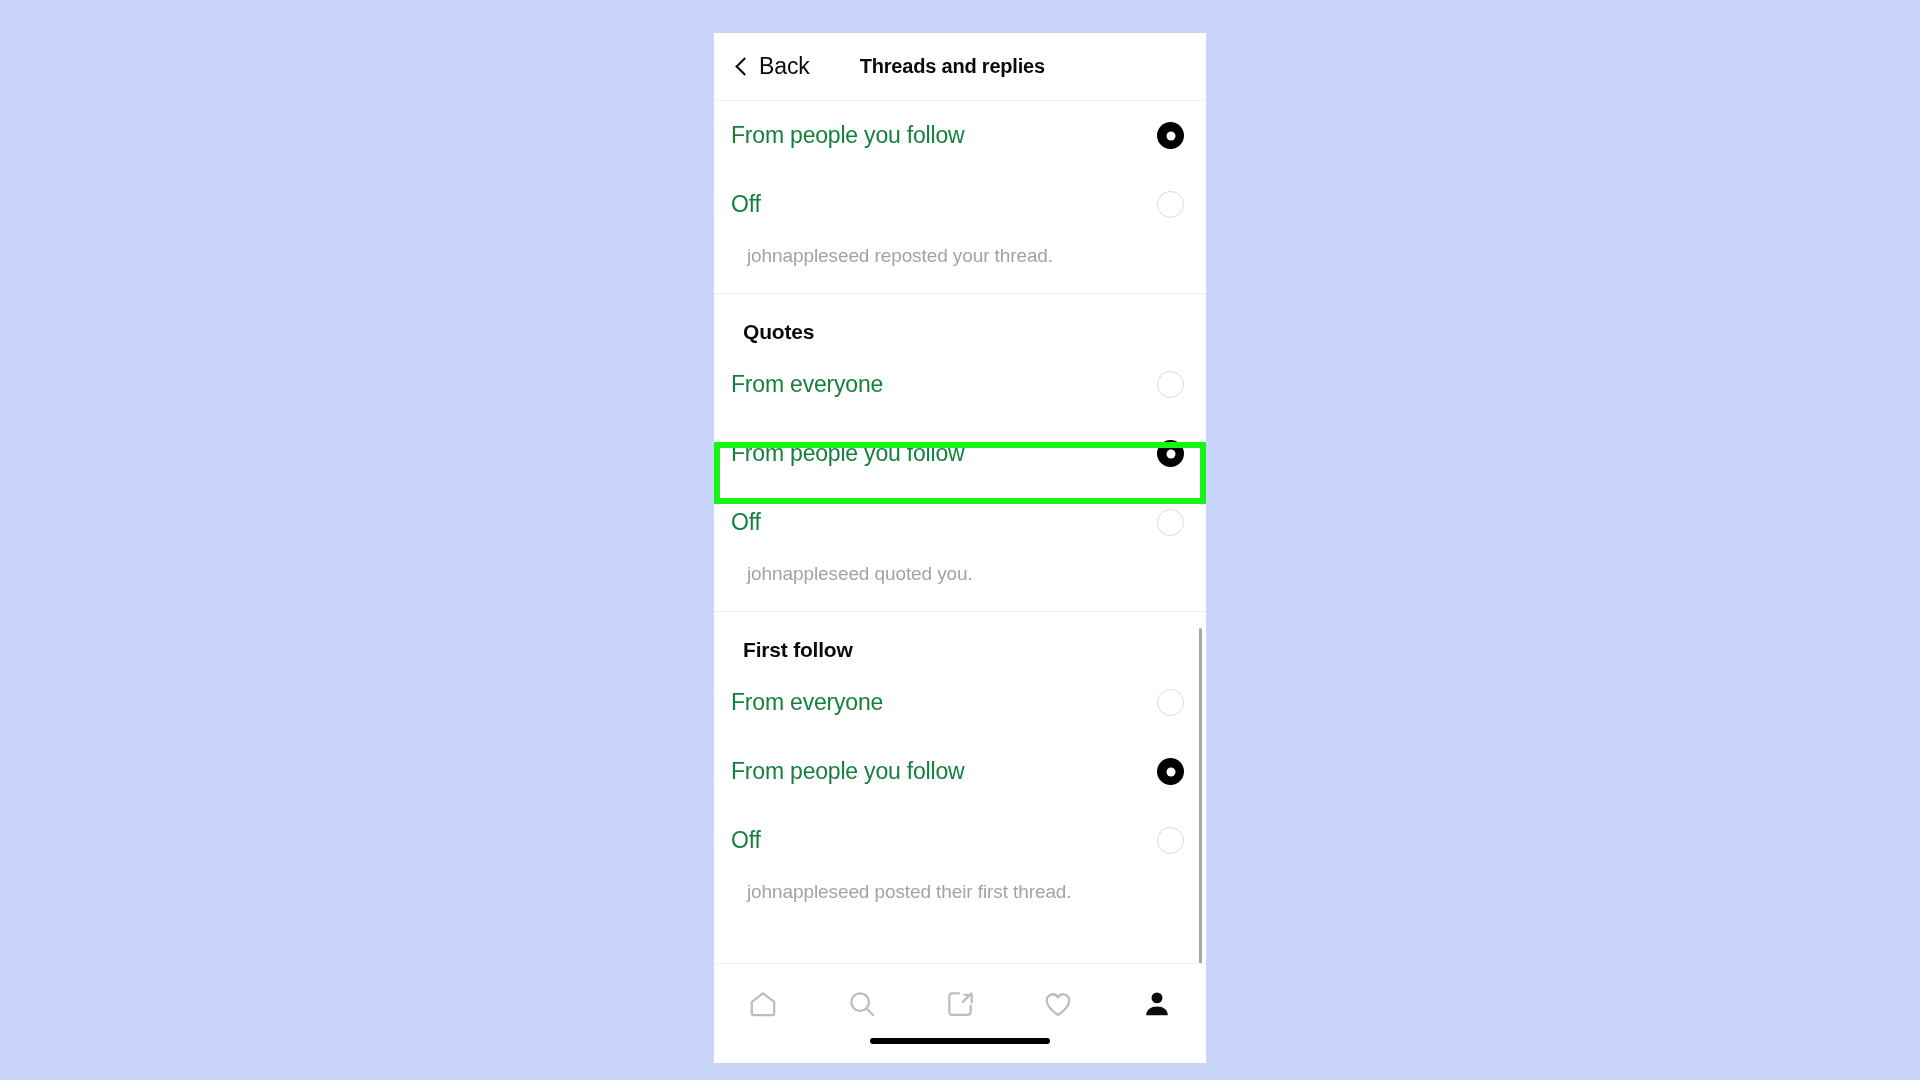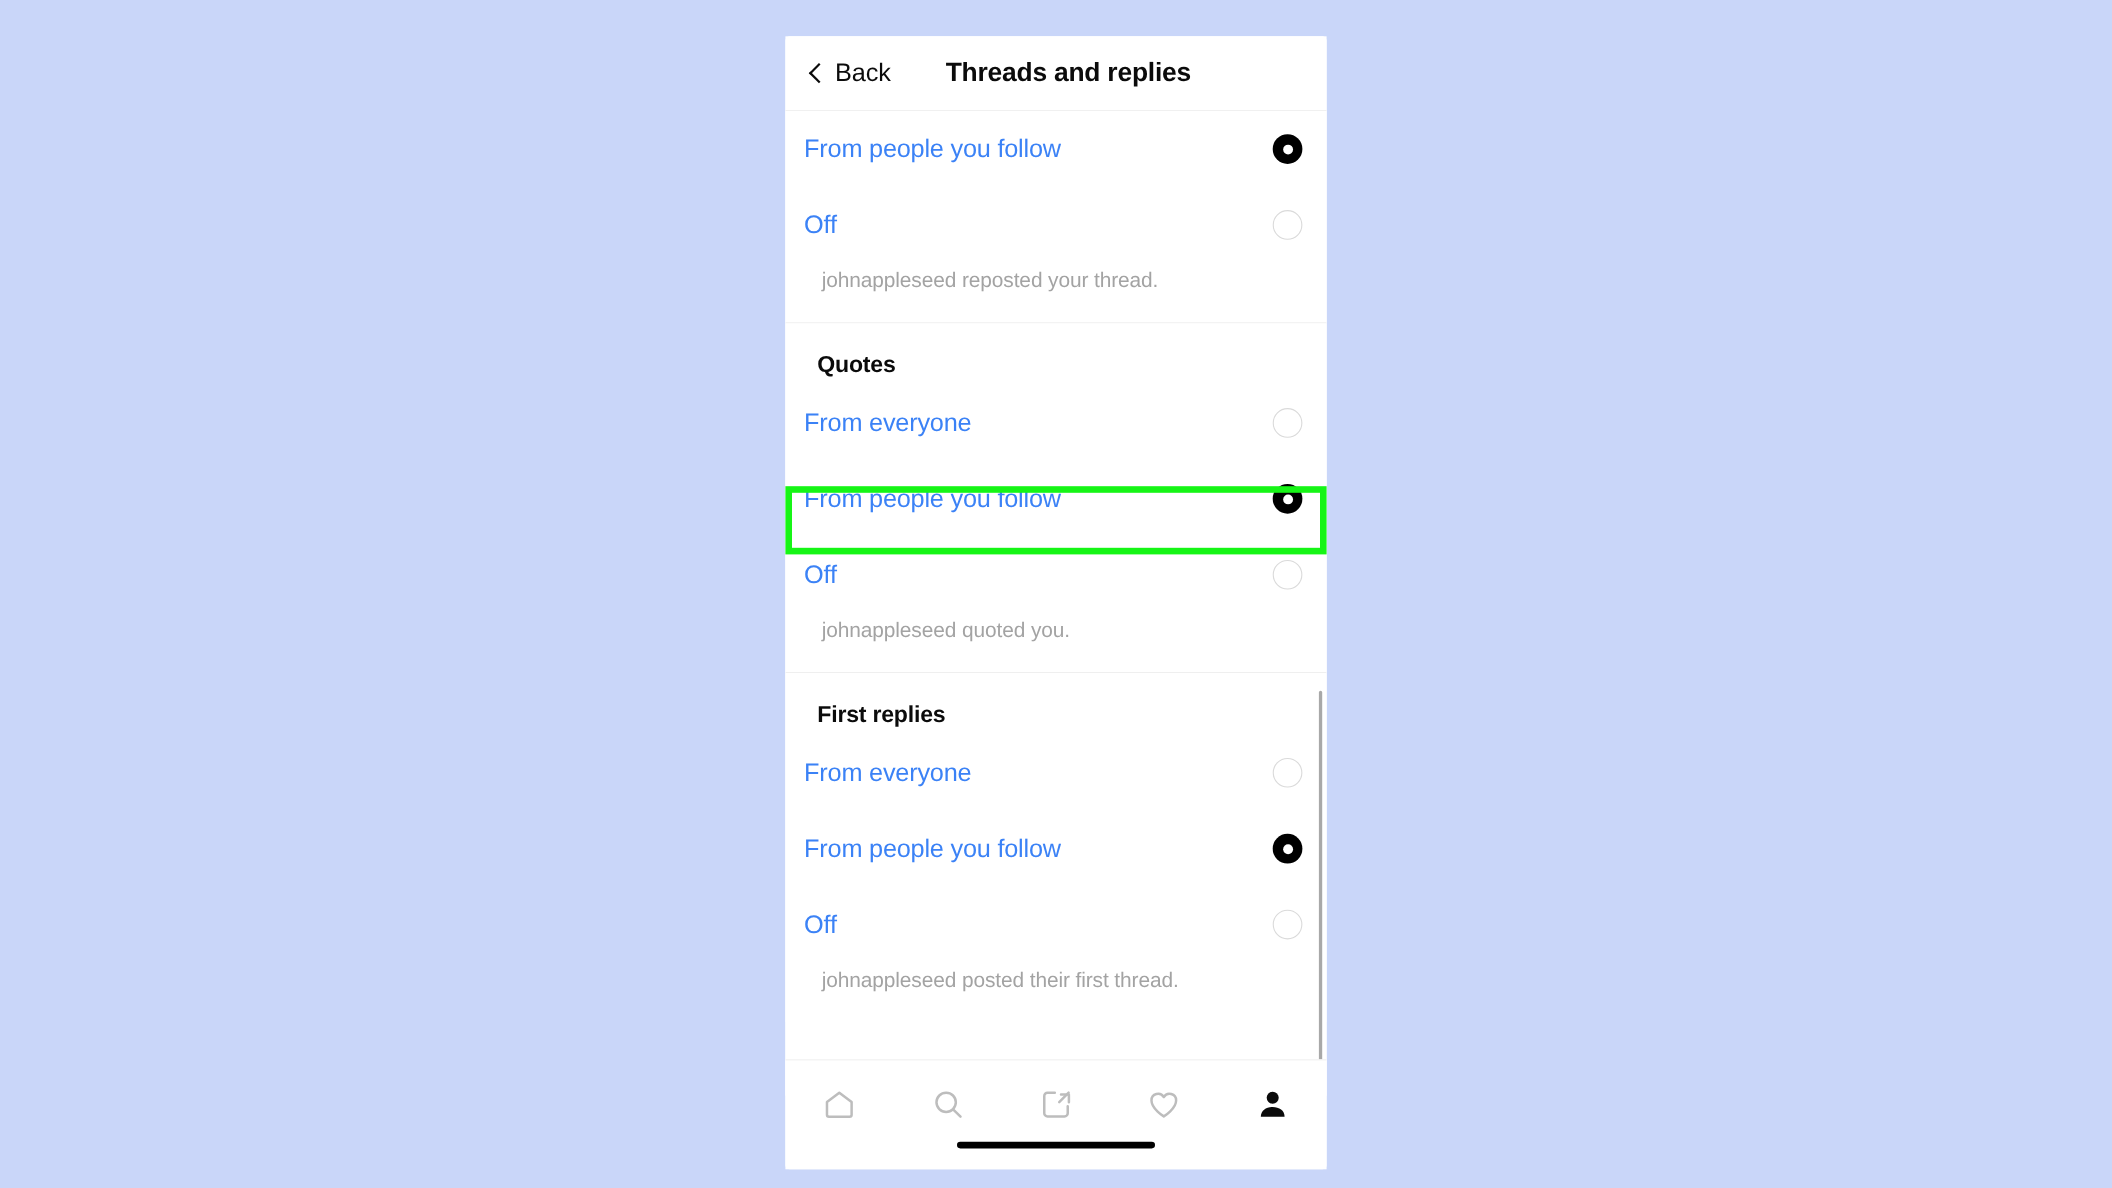--- a/index.html
+++ b/index.html
@@ -56,21 +56,21 @@
     margin-top: 0px;
   }
 
   #back-label {
     font-size: 23px;
     color: #0b0b0b;
     letter-spacing: -0.1px;
   }
 
   #header-title {
-    font-size: 24px;
+    font-size: 20px;
     font-weight: bold;
     color: #0b0b0b;
     margin-left: 50px;
     letter-spacing: -0.2px;
   }
 
   
   #settings-scroll {
     position: relative;
     height: 895px;
@@ -102,21 +102,21 @@
     display: flex;
     align-items: center;
     justify-content: space-between;
     height: 69px;
     padding: 0 22px 0 17px;
     cursor: pointer;
   }
 
   .option-label {
     font-size: 23px;
-    color: #3b82f6;
+    color: #15803d;
     letter-spacing: -0.2px;
   }
 
   
   .radio {
     width: 27px;
     height: 27px;
     border-radius: 50%;
     flex: 0 0 auto;
   }
@@ -248,21 +248,21 @@
       <div class="option-row">
         <span class="option-label">Off</span>
         <span class="radio off"></span>
       </div>
       <div class="hint-text">johnappleseed quoted you.</div>
     </div>
 
     <div class="section-divider"></div>
 
     <div class="section">
-      <div class="section-title">First replies</div>
+      <div class="section-title">First follow</div>
       <div class="option-row">
         <span class="option-label">From everyone</span>
         <span class="radio off"></span>
       </div>
       <div class="option-row">
         <span class="option-label">From people you follow</span>
         <span class="radio on"></span>
       </div>
       <div class="option-row">
         <span class="option-label">Off</span>

